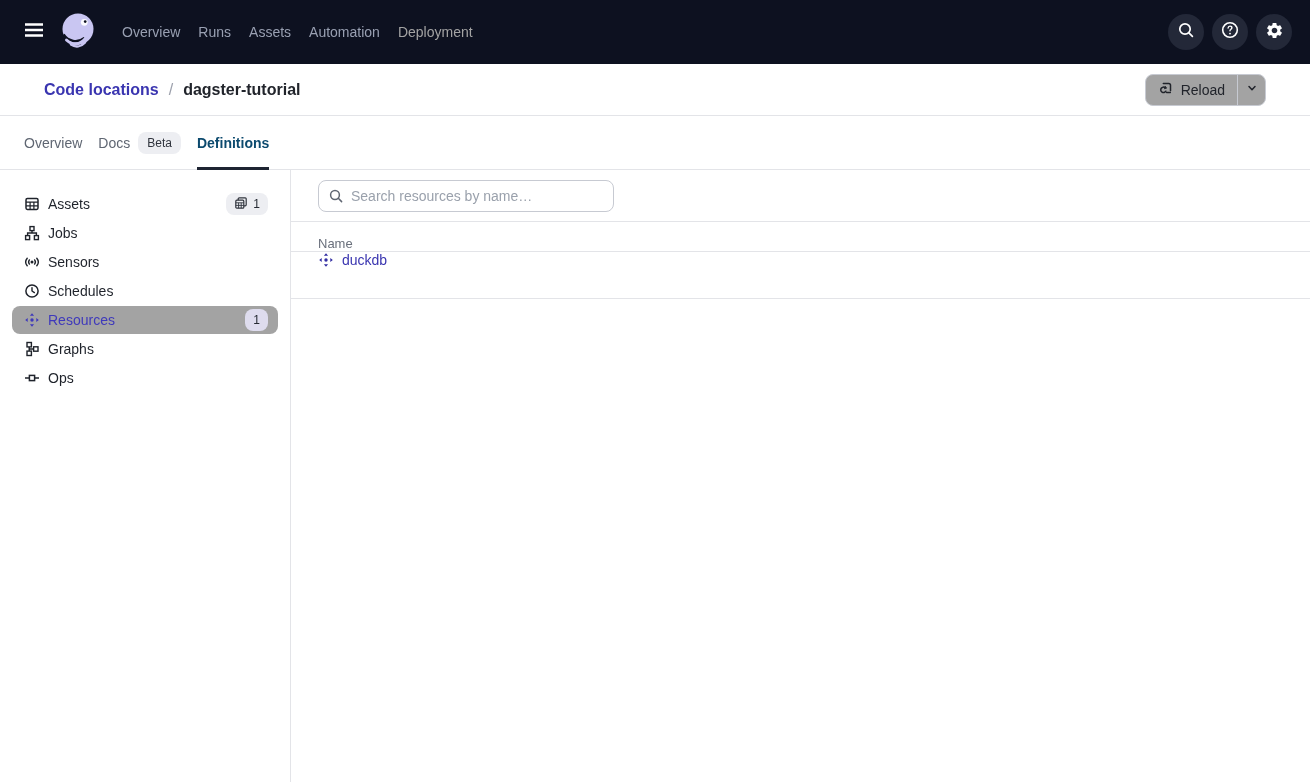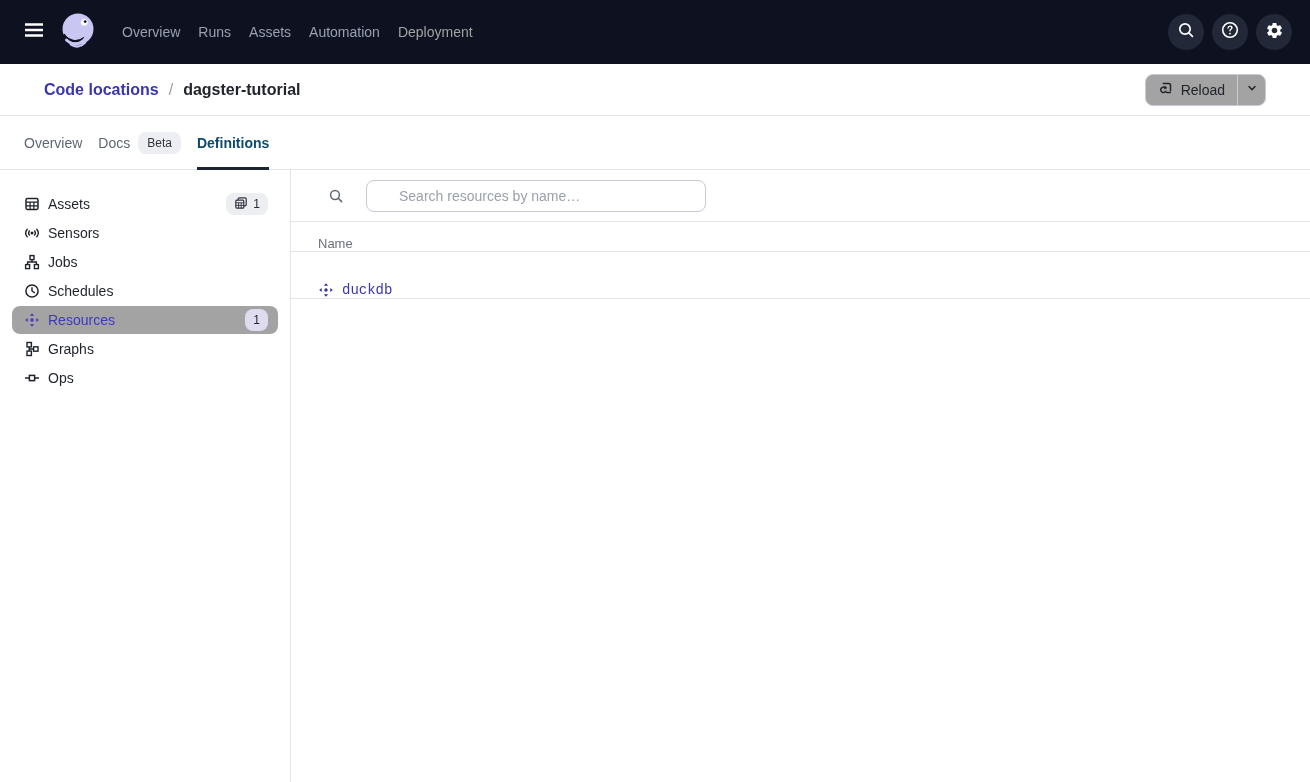--- a/index.html
+++ b/index.html
@@ -57,31 +57,31 @@
     display: flex; align-items: center; justify-content: center; }
   .side-item.selected { background: #a3a3a3; color: #3F39BB; font-weight: 500; }
   .side-badge { margin-left: auto; display: flex; align-items: center; gap: 5px;
     background: #EDEEF2; border-radius: 8px; height: 22px; padding: 0 8px;
     font-size: 12px; color: #262A33; font-weight: 400; }
   .side-item.selected .side-badge { background: #DEDCEE; }
 
   
   .content { flex: 1; min-width: 0; background: #fff; }
   .search-wrap { position: relative; margin: 10px 0 0 27px; width: 296px; }
-  .search-input { width: 340px; height: 32px; border: 1px solid #C7CAD2; border-radius: 8px;
+  .search-input { width: 296px; height: 32px; border: 1px solid #C7CAD2; border-radius: 8px;
     padding: 0 10px 0 32px; font-size: 14px; color: #21242B; outline: none;
-    font-family: "Liberation Sans", sans-serif; margin-left: 48px; }
+    font-family: "Liberation Sans", sans-serif; }
   .search-input::placeholder { color: #9AA1AC; }
   .search-glyph { position: absolute; left: 10px; top: 8px; width: 16px; height: 16px;
     pointer-events: none; }
   .table-header { margin-top: 9px; height: 31px; border-top: 1px solid #E3E4E8;
     border-bottom: 1px solid #E3E4E8; display: flex; align-items: flex-end;
     padding-left: 27px; font-size: 13px; color: #6A707C; }
-  .table-row { height: 47px; display: flex; align-items: flex-end; padding-left: 27px;
-    border-bottom: 1px solid #E3E4E8; cursor: pointer; font-family: Liberation Mono, monospace; }
+  .table-row { height: 47px; display: flex; align-items: flex-start; padding-left: 27px;
+    border-bottom: 1px solid #E3E4E8; cursor: pointer; }
   .table-row .row-icon { width: 16px; height: 16px; margin-right: 8px; flex: none;
     color: #322DA2; display: flex; align-items: center; justify-content: center; }
   .row-link { color: #3A35B0; font-size: 14px; text-decoration: none; cursor: pointer; }
 </style>
 </head>
 <body>
 
 <div class="topnav">
   <div class="hamburger-btn">
     <span>
@@ -192,39 +192,39 @@
             <rect x="1.8" y="4.2" width="8" height="8" rx="1" fill="#EDEEF2" stroke-width="1.2"></rect>
             <path d="M1.8 6.8h8M4.6 6.8v5.4M7.2 6.8v5.4M1.8 9.4h8" stroke-width="0.9"></path>
           </svg>
         </span>
         <span>1</span>
       </span>
     </div>
 
     <div class="side-item">
       <span class="si-icon">
-        <svg width="16" height="16" viewBox="0 0 16 16" fill="none" stroke="currentColor" stroke-width="1.4" stroke-linecap="round">
-          <circle cx="8" cy="8" r="1.5" fill="currentColor" stroke="none"></circle>
-          <path d="M5.4 5.9a3.4 3.4 0 0 0 0 4.2M10.6 5.9a3.4 3.4 0 0 1 0 4.2"></path>
-          <path d="M3.2 4.2a6 6 0 0 0 0 7.6M12.8 4.2a6 6 0 0 1 0 7.6"></path>
-        </svg>
-      </span>
-      <span>Sensors</span>
-    </div>
-
-    <div class="side-item">
-      <span class="si-icon">
         <svg width="16" height="16" viewBox="0 0 16 16" fill="none" stroke="currentColor" stroke-width="1.4">
           <rect x="6" y="1.6" width="4" height="4"></rect>
           <path d="M8 5.6v2.4M3.6 10.6V8h8.8v2.6"></path>
           <rect x="1.6" y="10.6" width="4" height="4"></rect>
           <rect x="10.4" y="10.6" width="4" height="4"></rect>
         </svg>
       </span>
       <span>Jobs</span>
+    </div>
+
+    <div class="side-item">
+      <span class="si-icon">
+        <svg width="16" height="16" viewBox="0 0 16 16" fill="none" stroke="currentColor" stroke-width="1.4" stroke-linecap="round">
+          <circle cx="8" cy="8" r="1.5" fill="currentColor" stroke="none"></circle>
+          <path d="M5.4 5.9a3.4 3.4 0 0 0 0 4.2M10.6 5.9a3.4 3.4 0 0 1 0 4.2"></path>
+          <path d="M3.2 4.2a6 6 0 0 0 0 7.6M12.8 4.2a6 6 0 0 1 0 7.6"></path>
+        </svg>
+      </span>
+      <span>Sensors</span>
     </div>
 
     <div class="side-item">
       <span class="si-icon">
         <svg width="16" height="16" viewBox="0 0 16 16" fill="none" stroke="currentColor">
           <circle cx="8" cy="8" r="6.1" stroke-width="1.5"></circle>
           <path d="M8 4.6V8l2.4 1.6" stroke-width="1.4" stroke-linecap="round"></path>
         </svg>
       </span>
       <span>Schedules</span>

